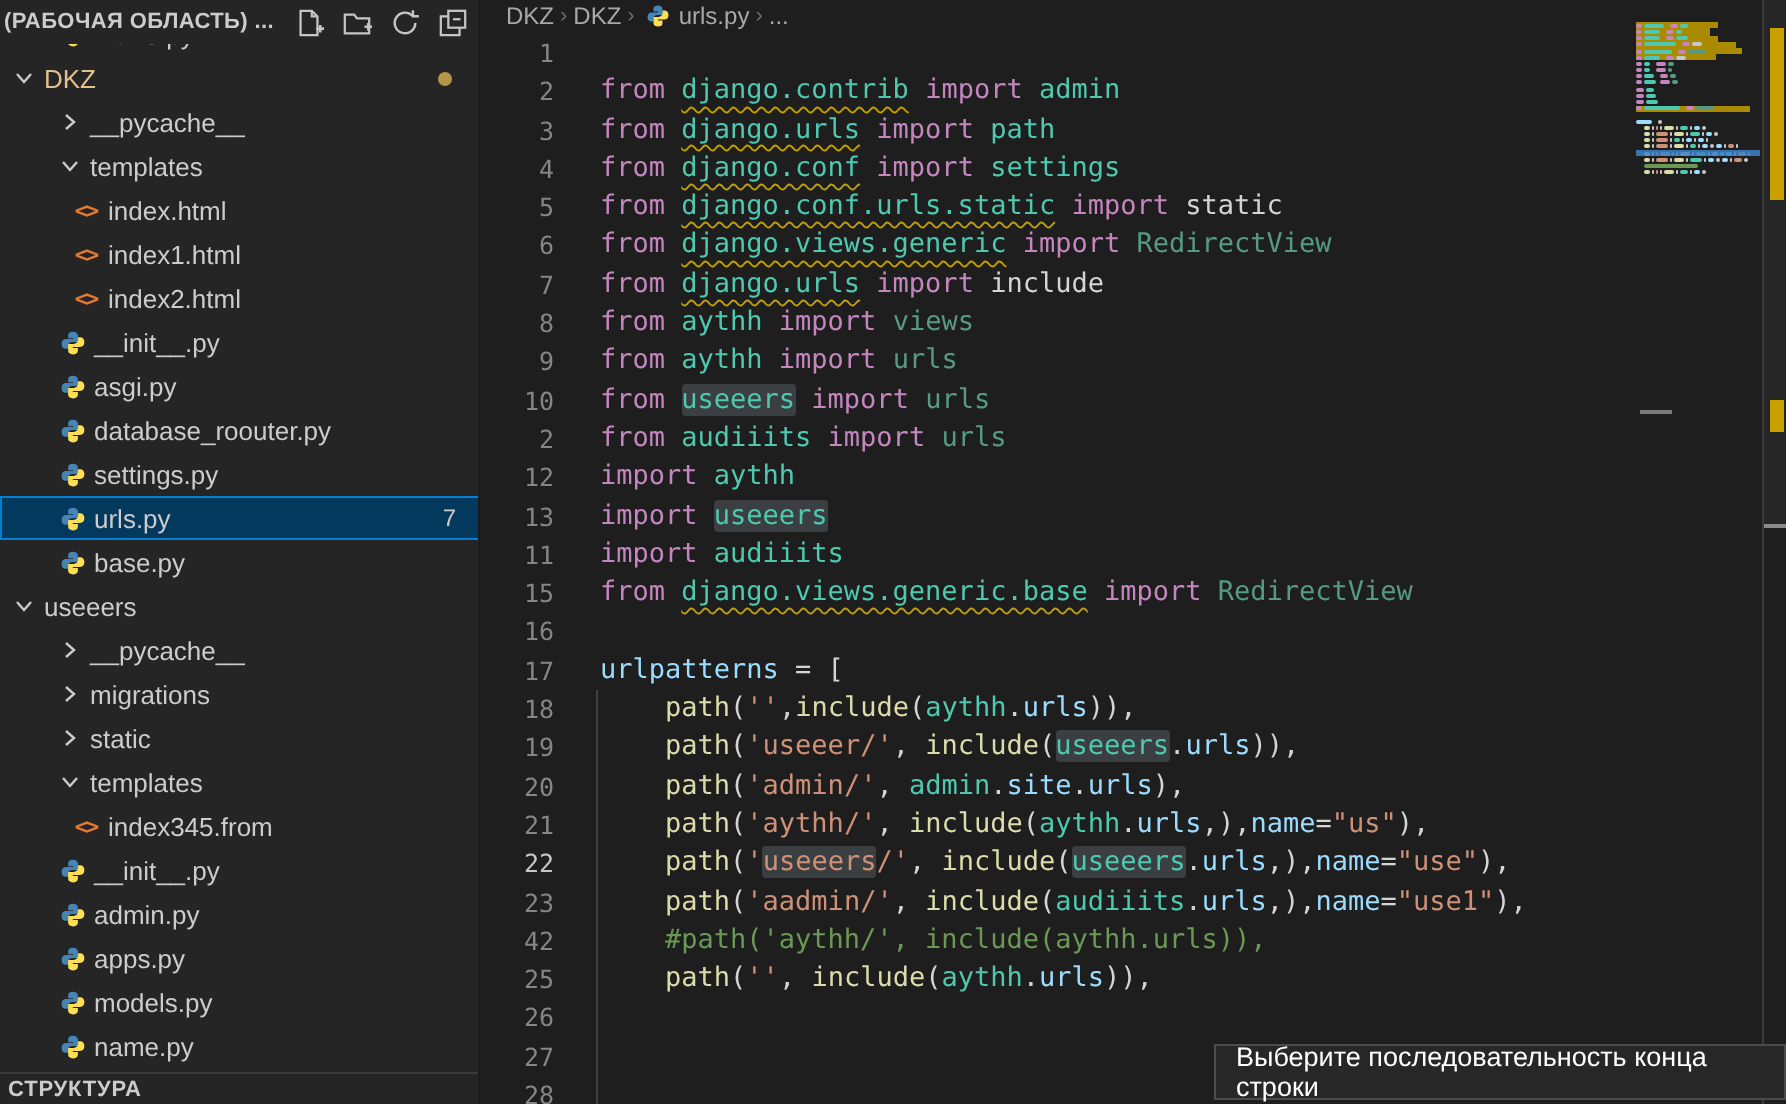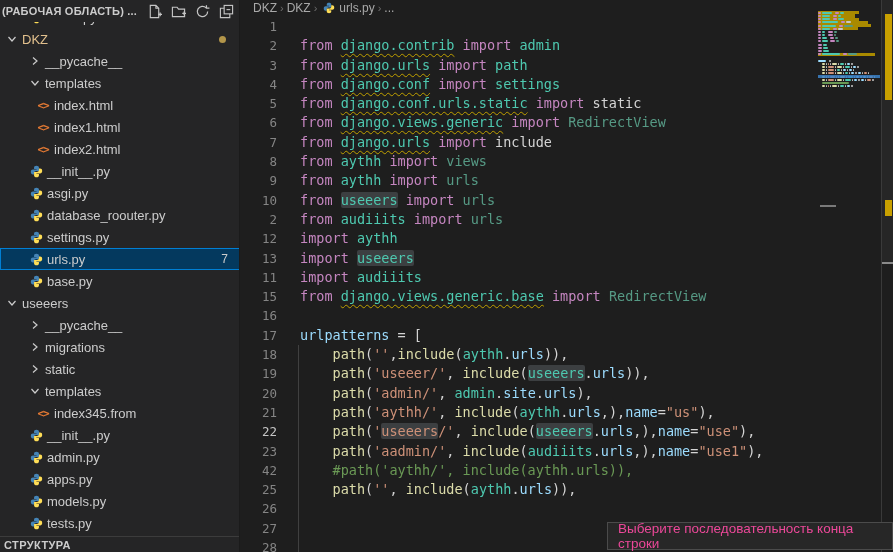--- a/index.html
+++ b/index.html
@@ -75,21 +75,21 @@
            border-left:1px solid #3a3a3a; cursor:pointer; }
   .ruler-slider { position:absolute; left:0; top:0; width:12px; height:263px;
                   background:rgba(121,121,121,.10); }
   .ruler-slider-edge { position:absolute; left:0; top:262px; width:12px; height:2px; background:#8a8a8a; }
   .ruler-mark { position:absolute; left:3px; width:7px; background:#c8a000; }
   .rm-1 { top:14px; height:86px; }
   .rm-2 { top:200px; height:16px; }
 
   
   .tooltip { position:absolute; left:366px; top:522px; right:0; height:28px;
-             background:#272727; border:1px solid #4b4b4b; color:#ec4899;
+             background:#272727; border:1px solid #4b4b4b; color:#ffffff;
              display:flex; align-items:center; padding-left:10px; font-size:13.5px; }
 </style>
 </head>
 <body>
 
 <div id="app">
 
   <div class="sidebar">
     <div class="tree" id="tree">
         <div class="row lvl1">
@@ -281,21 +281,21 @@
           </span>
           <span class="label">models.py</span>
         </div>
         <div class="row lvl1">
           <span class="ficon">
             <svg width="13" height="13" viewBox="0 0 16 16">
               <path fill="#4584b6" d="M7.9 1C6 1 5 1.9 5 3.2V5h3.1v.6H3.6C2.1 5.6 1 6.6 1 8.6s1.1 3 2.6 3H5V9.8C5 8.4 6.2 7.4 7.6 7.4H11V3.2C11 1.9 9.8 1 7.9 1z"></path>
               <path fill="#ffde57" d="M8.1 15c1.9 0 2.9-.9 2.9-2.2V11H7.9v-.6h4.5c1.5 0 2.6-1 2.6-3s-1.1-3-2.6-3H11v1.8c0 1.4-1.2 2.4-2.6 2.4H5v4.2C5 14.1 6.2 15 8.1 15z"></path>
             </svg>
           </span>
-          <span class="label">tests.py</span>
+          <span class="label">name.py</span>
         </div>
       </div>
     <div class="sb-header">
       <div class="sb-title">(РАБОЧАЯ ОБЛАСТЬ) ...</div>
       <div class="sb-actions">
         <svg width="15" height="15" viewBox="0 0 16 16" fill="none" stroke="#c5c5c5" stroke-width="1.2">
           <path d="M9.5 1.5h-6v13h9v-10zM9.5 1.5v3h3"></path>
             <path d="M12 11h4M14 9v4" stroke-width="1.4"></path>
         </svg>
         <svg width="15" height="15" viewBox="0 0 16 16" fill="none" stroke="#c5c5c5" stroke-width="1.2">

